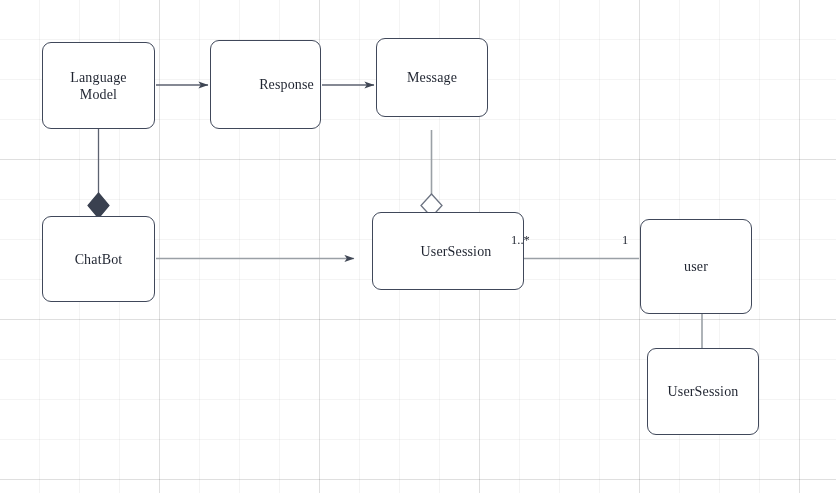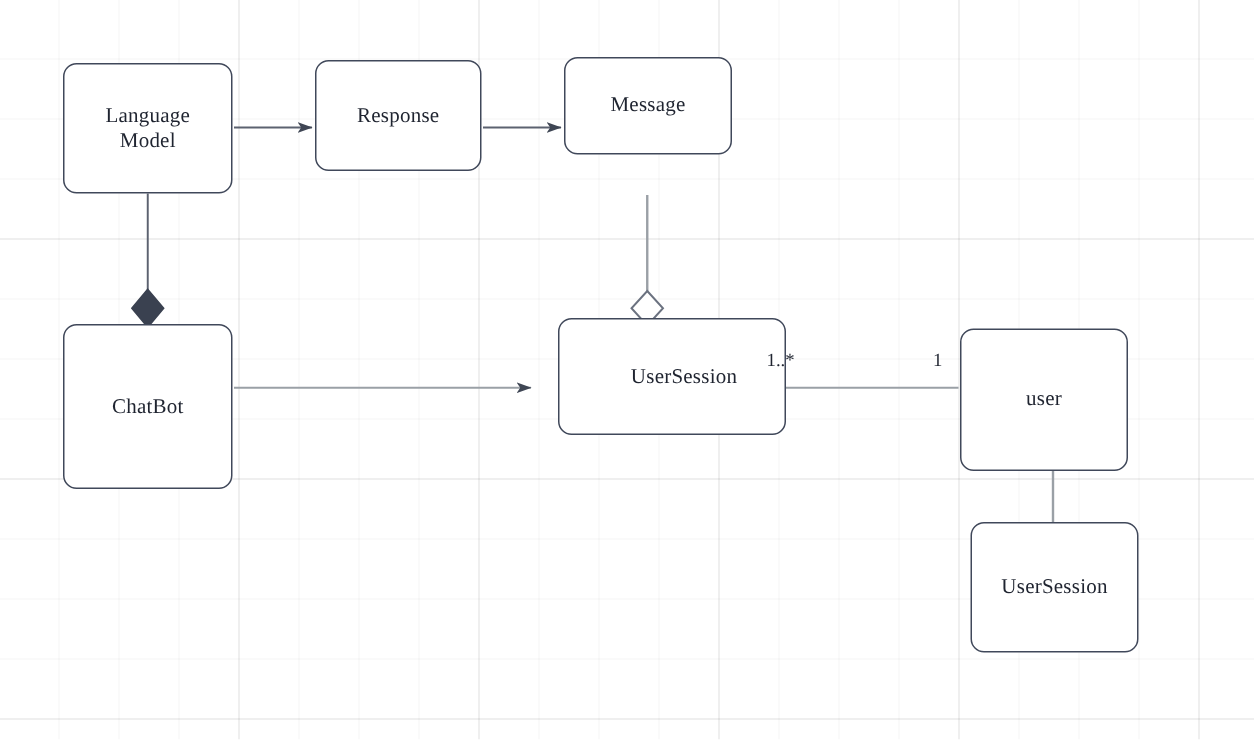--- a/index.html
+++ b/index.html
@@ -113,29 +113,29 @@
     <g>
       <line x1="702" y1="299" x2="702" y2="348" stroke="#9aa0a6" stroke-width="1.6"></line>
     </g>
   </svg>
 
   <div class="node" style="left:42px; top:42px; width:113px; height:87px;">
     <span class="node-label">Language
 Model</span>
   </div>
 
-  <div class="node" style="left:210px; top:40px; width:111px; height:74px;">
+  <div class="node" style="left:210px; top:40px; width:111px; height:89px;justify-content:flex-end;">
     <span class="node-label">Response</span>
   </div>
 
-  <div class="node" style="left:376px; top:38px; width:112px; height:65px;">
+  <div class="node" style="left:376px; top:38px; width:112px; height:79px;">
     <span class="node-label">Message</span>
   </div>
 
-  <div class="node" style="left:42px; top:216px; width:113px; height:110px;">
+  <div class="node" style="left:42px; top:216px; width:113px; height:86px;">
     <span class="node-label">ChatBot</span>
   </div>
 
   <div class="node" style="left:372px; top:212px; width:152px; height:78px;padding-left:16px;">
     <span class="node-label">UserSession</span>
   </div>
 
   <div class="node" style="left:640px; top:219px; width:112px; height:95px;">
     <span class="node-label">user</span>
   </div>

